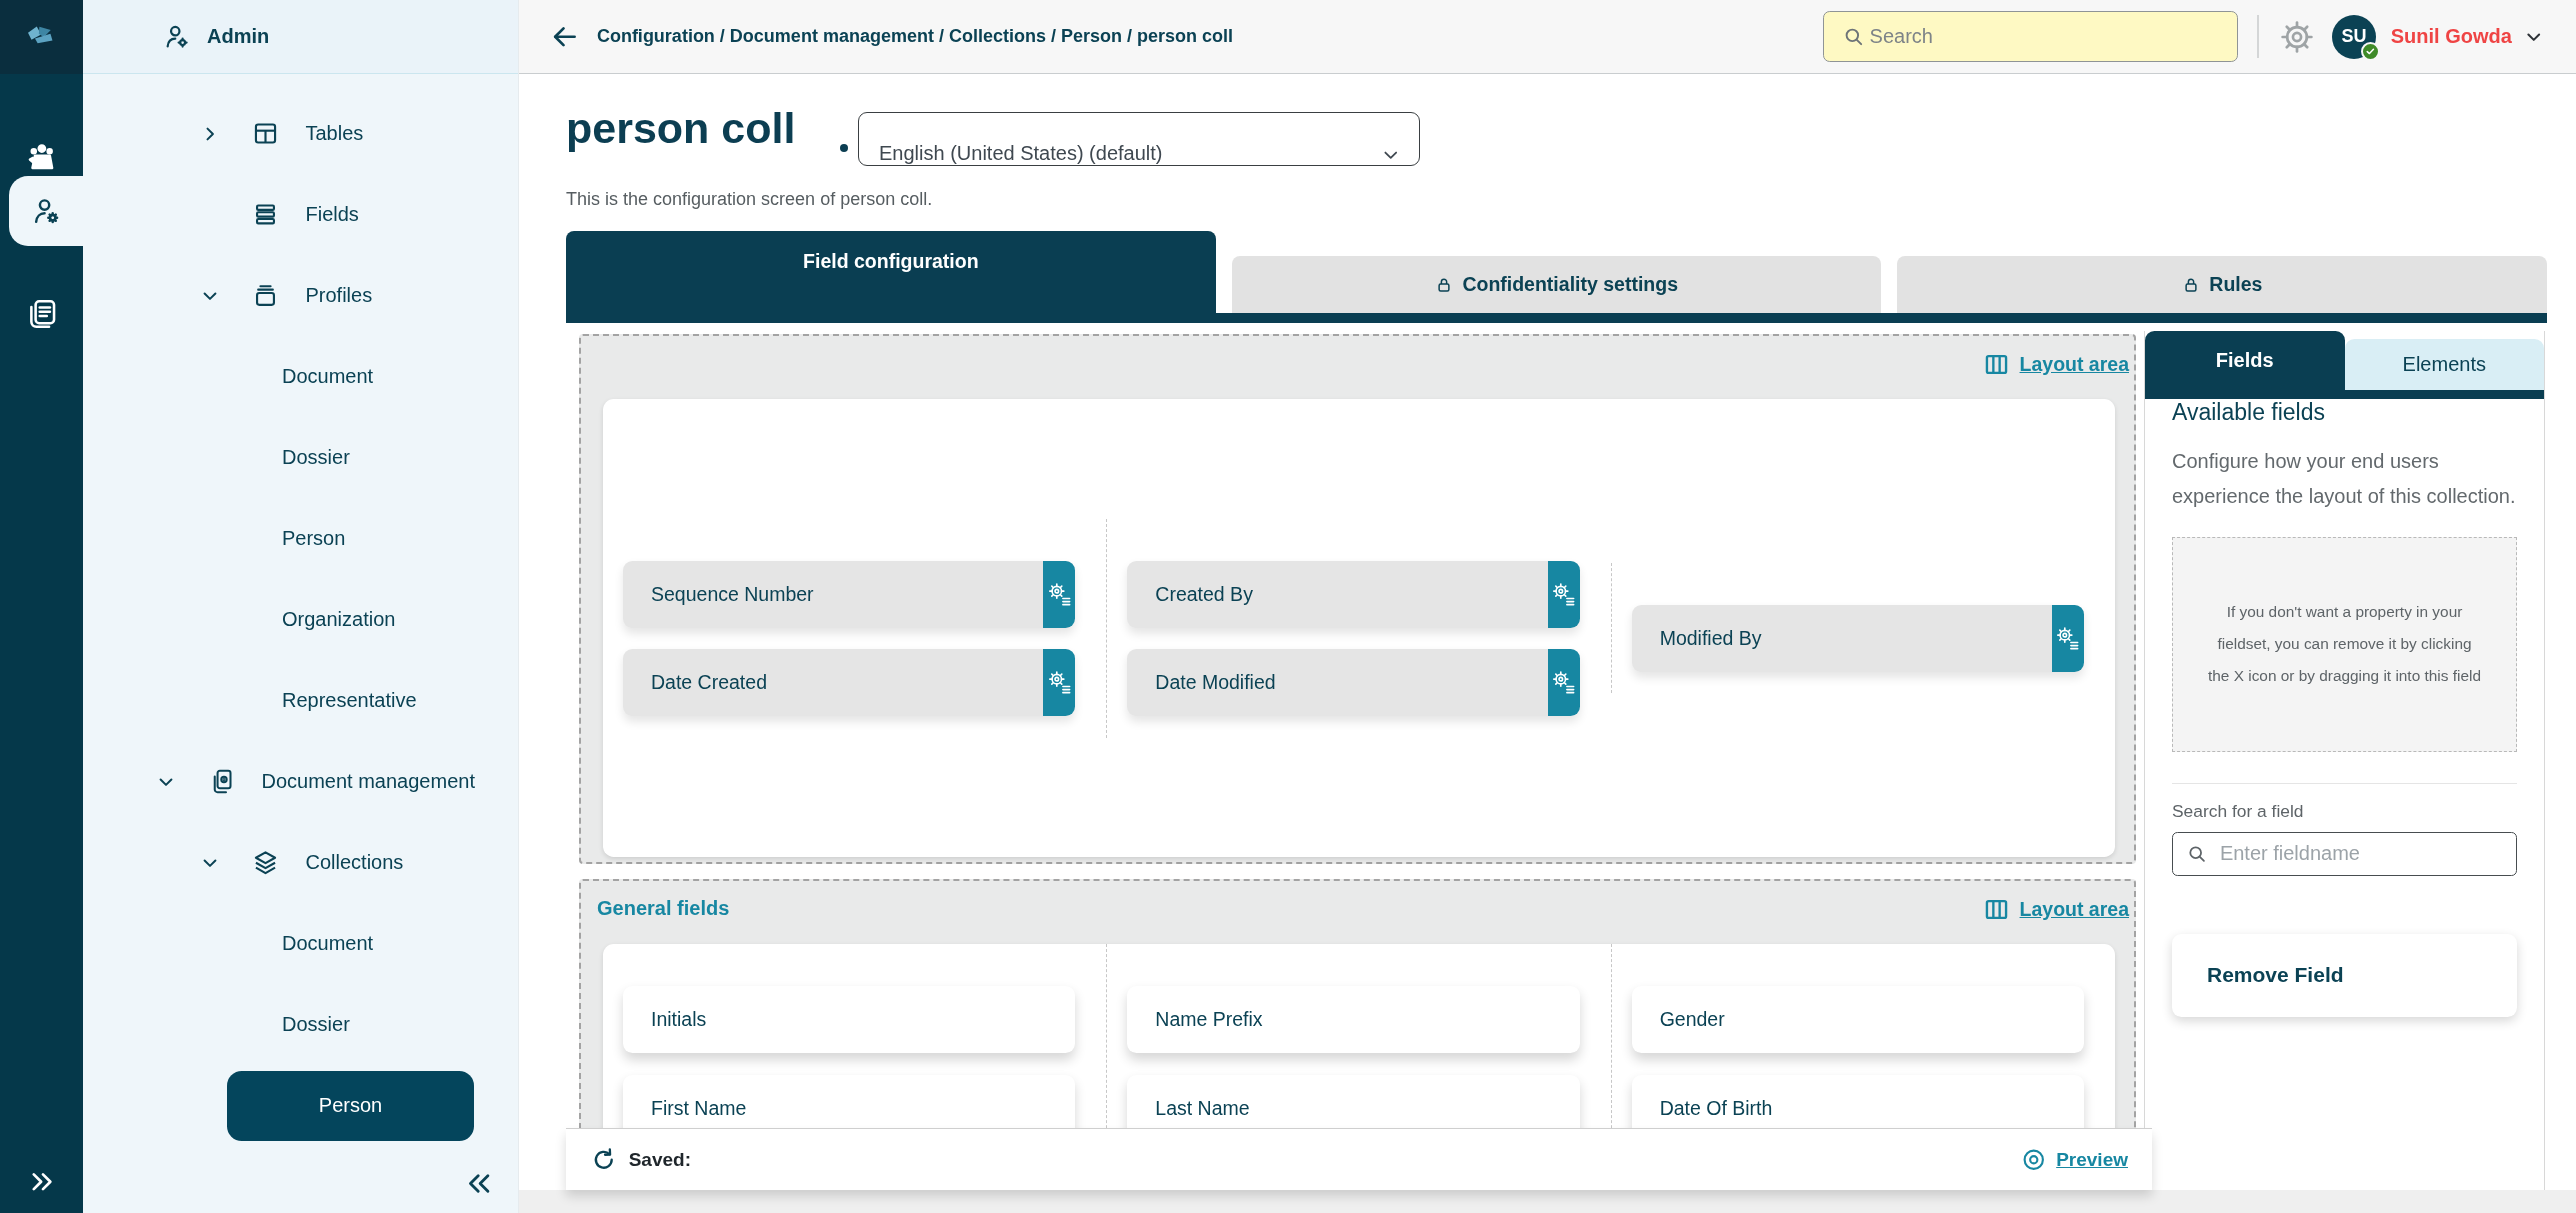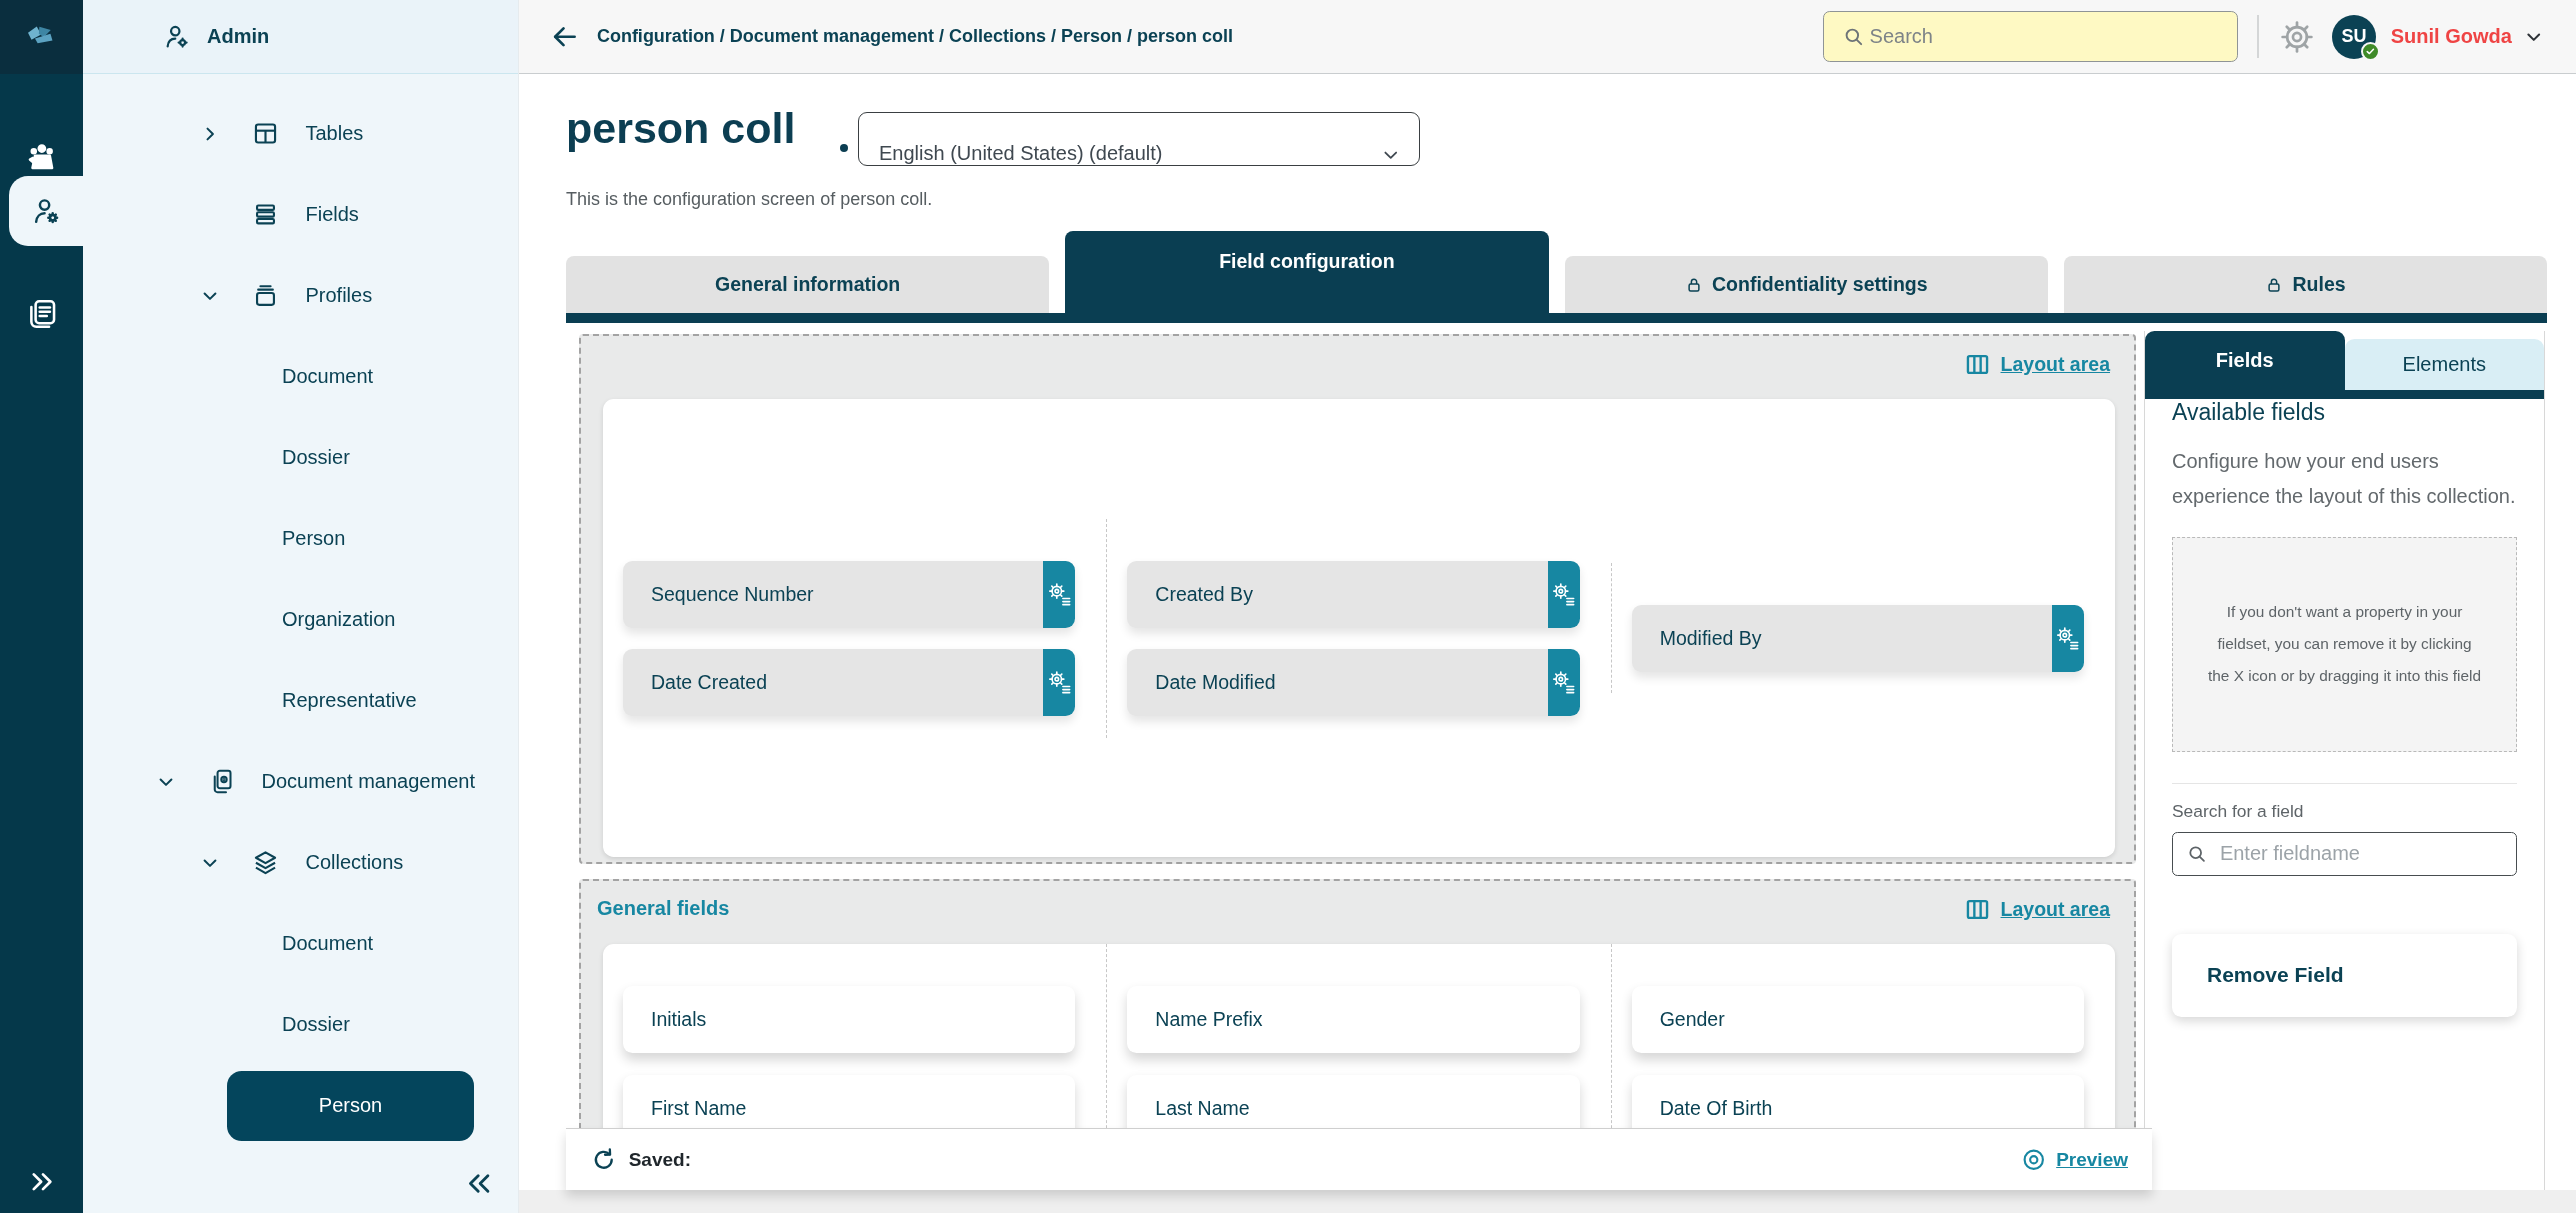--- a/index.html
+++ b/index.html
@@ -70,21 +70,21 @@
          align-items:center; justify-content:center; gap:9.4px; font-size:19.5px; font-weight:bold;
          color:#0B4254; cursor:pointer; }
   .tab.active { height:82px; background:#0A3E52; color:#fff; align-items:flex-start; padding-top:19px; }
   .tabs-underline { position:absolute; left:47px; top:239px; width:1981px; height:10px; background:#0A3E52; }
 
   
   .larea { position:absolute; left:60px; width:1557px; background:#E9EAEA; border:2px dashed #A3A3A3; border-radius:4px; }
   #larea1 { top:260px; height:530px; }
   #larea2 { top:805px; height:362px; }
   .larea-title { position:absolute; left:16px; top:16px; font-size:20px; font-weight:600; color:#1787A2; }
-  .larea-link { position:absolute; right:24px; top:14.8px; display:flex; align-items:center; gap:9.4px;
+  .larea-link { position:absolute; right:5px; top:14.8px; display:flex; align-items:center; gap:9.4px;
                 color:#1787A2; font-size:19.5px; font-weight:600; cursor:pointer; }
   .larea-link .txt { text-decoration:underline; }
   .lpanel { position:absolute; left:22px; top:63px; width:1512px; background:#fff; border-radius:10.7px;
             box-shadow:0 2px 5.4px rgba(0,0,0,.12); display:flex; }
   #larea1 .lpanel { height:458px;align-items:center; }
   #larea2 .lpanel { height:315px; }
   .lcol { flex:1; padding:42px 31px 0 20px; }
   .lcol + .lcol { border-left:1.3px dashed #C7C7C7; }
   .chip { position:relative; height:67px; border-radius:9.4px; margin-bottom:21.5px; display:flex; align-items:center;
           font-size:19.5px; color:#0B4254; padding-left:28px; cursor:grab; }
@@ -375,23 +375,20 @@
     <span class="ico">
       <svg width="21.5" height="21.5" viewBox="0 0 24 24" fill="none" stroke="#3F4850" stroke-width="2" stroke-linecap="round" stroke-linejoin="round">
           <polyline points="6 9.5 12 15.5 18 9.5"></polyline>
         </svg>
     </span>
   </div>
 
   <div class="subtitle">This is the configuration screen of person coll.</div>
 
   <div class="tabs">
-    <div class="tab">
-      <span>General information</span>
-    </div>
     <div class="tab active">
       <span>Field configuration</span>
     </div>
     <div class="tab">
       <span class="ico">
         <svg width="18" height="18" viewBox="0 0 24 24" fill="none" stroke="currentColor" stroke-width="2">
             <rect x="5.5" y="10.5" width="13" height="9.5" rx="2"></rect>
             <path d="M8.5 10.5V7.8a3.5 3.5 0 0 1 7 0v2.7"></path>
           </svg>
       </span>

